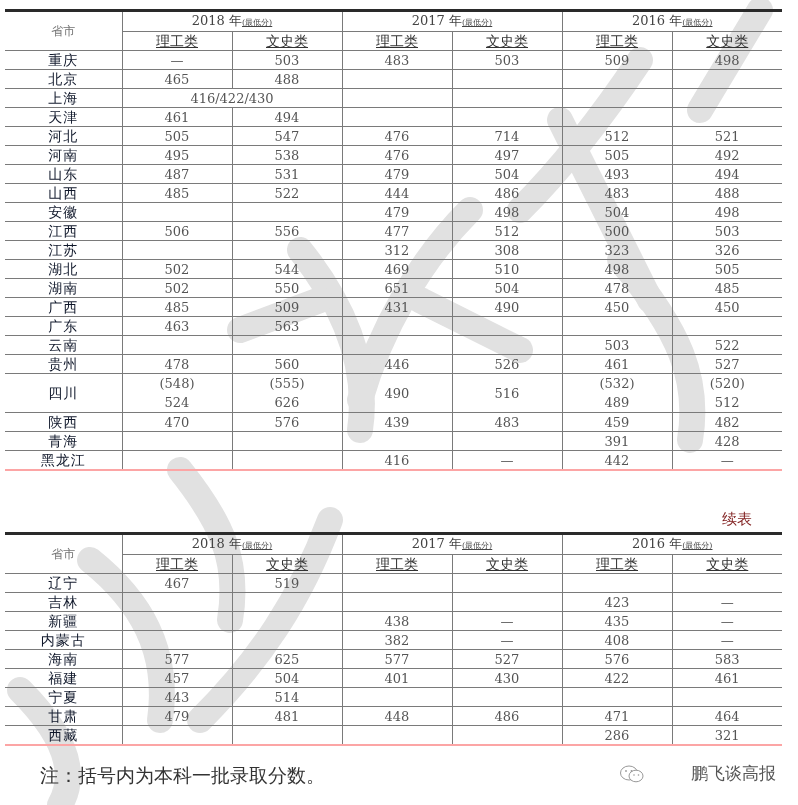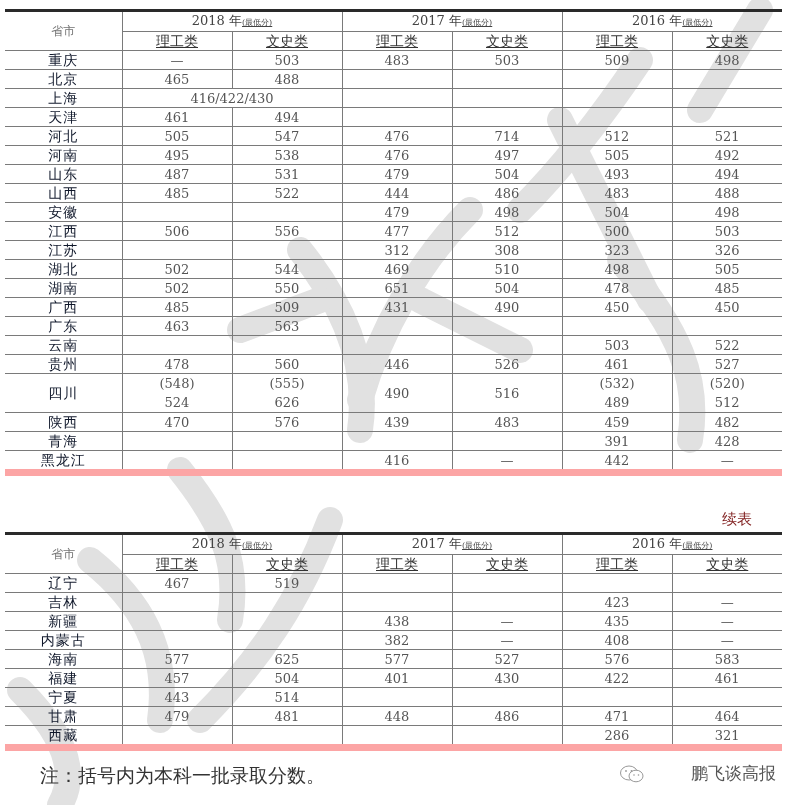--- a/index.html
+++ b/index.html
@@ -20,21 +20,21 @@
   table.score col.c0 { width: 117px; }
   table.score col.cx { width: 110px; }
   table.score td, table.score th {
     border: 1px solid #7a7a7a; text-align: center; padding: 0;
     font-weight: normal; line-height: 17px; height: 18px;
     color: #444;
   }
   table.score td:first-child, table.score th:first-child { border-left: none; }
   table.score td:last-child, table.score th:last-child { border-right: none; }
   table.score thead tr:first-child th { border-top: 3px solid #2a2a2a; }
-  table.score tbody tr:last-child td { border-bottom: 7px solid #fca5a5; }
+  table.score tbody tr:last-child td { border-bottom: 2px solid #fca5a5; }
   table.score th.prov-head { font-size: 12px; color: #737373; }
   table.score th .yr { font-size: 13px; }
   table.score th .sub { font-size: 8px; text-decoration: underline; }
   table.score th.cat { font-size: 14px; color: #333; text-decoration: underline; }
   table.score td.prov { font-size: 14px; color: #0f172a; letter-spacing: 1px; }
   table.score td.num { font-family: "DejaVu Serif", "Liberation Serif", serif; color: #555; }
   .two-line span { display: block; line-height: 19px; }
   #t1 { top: 9px; }
   #t2 { top: 532px; }
   .cont-label {

